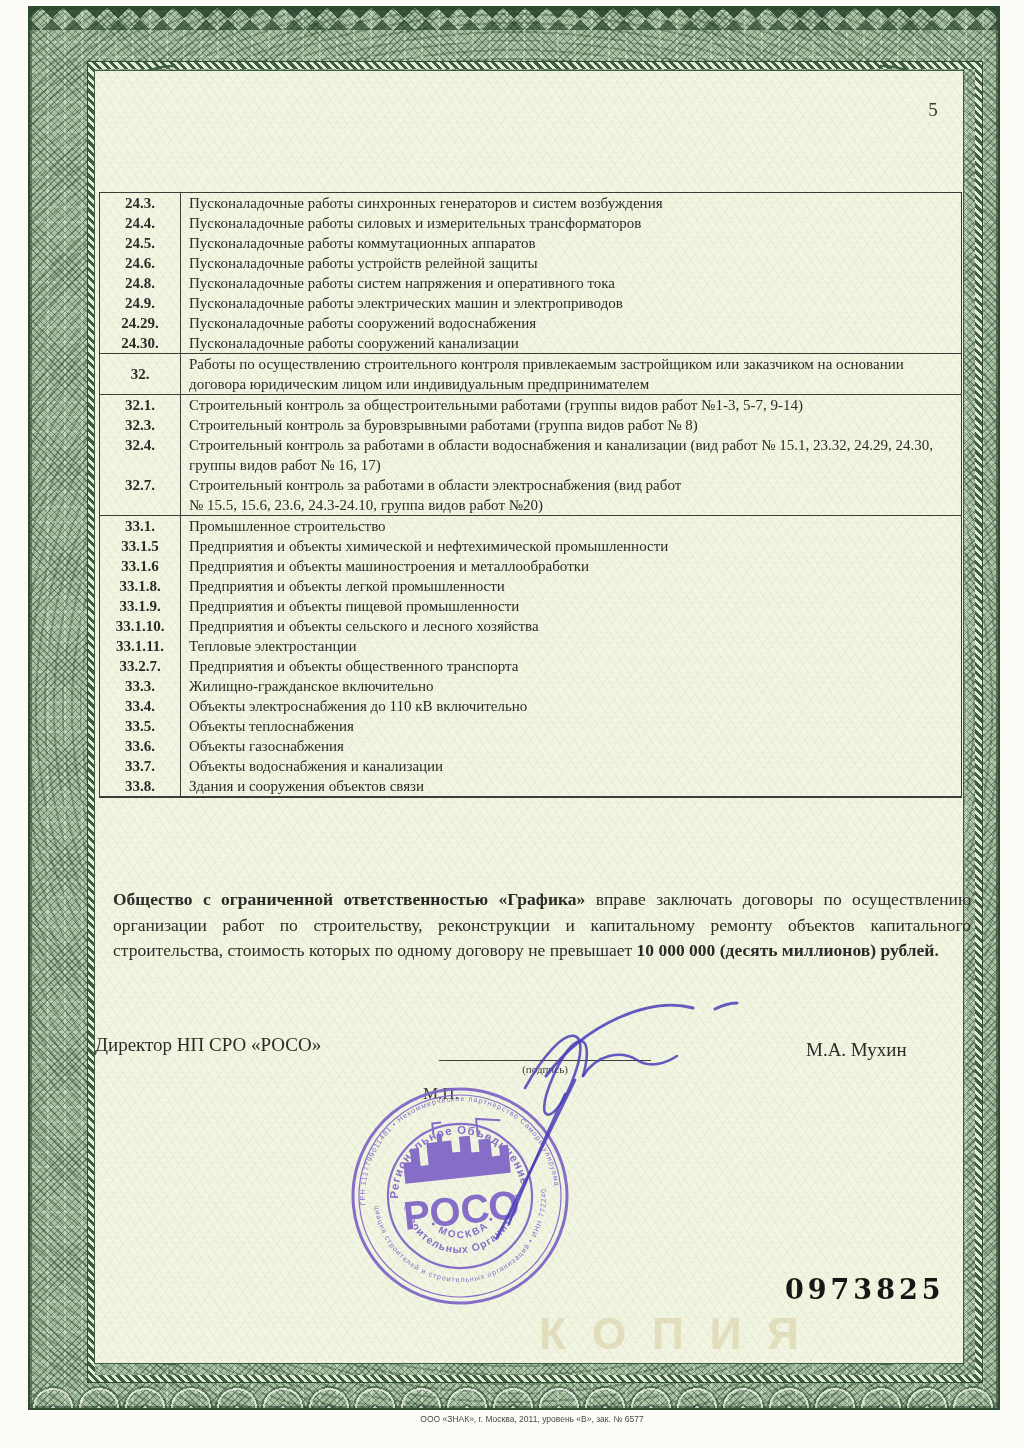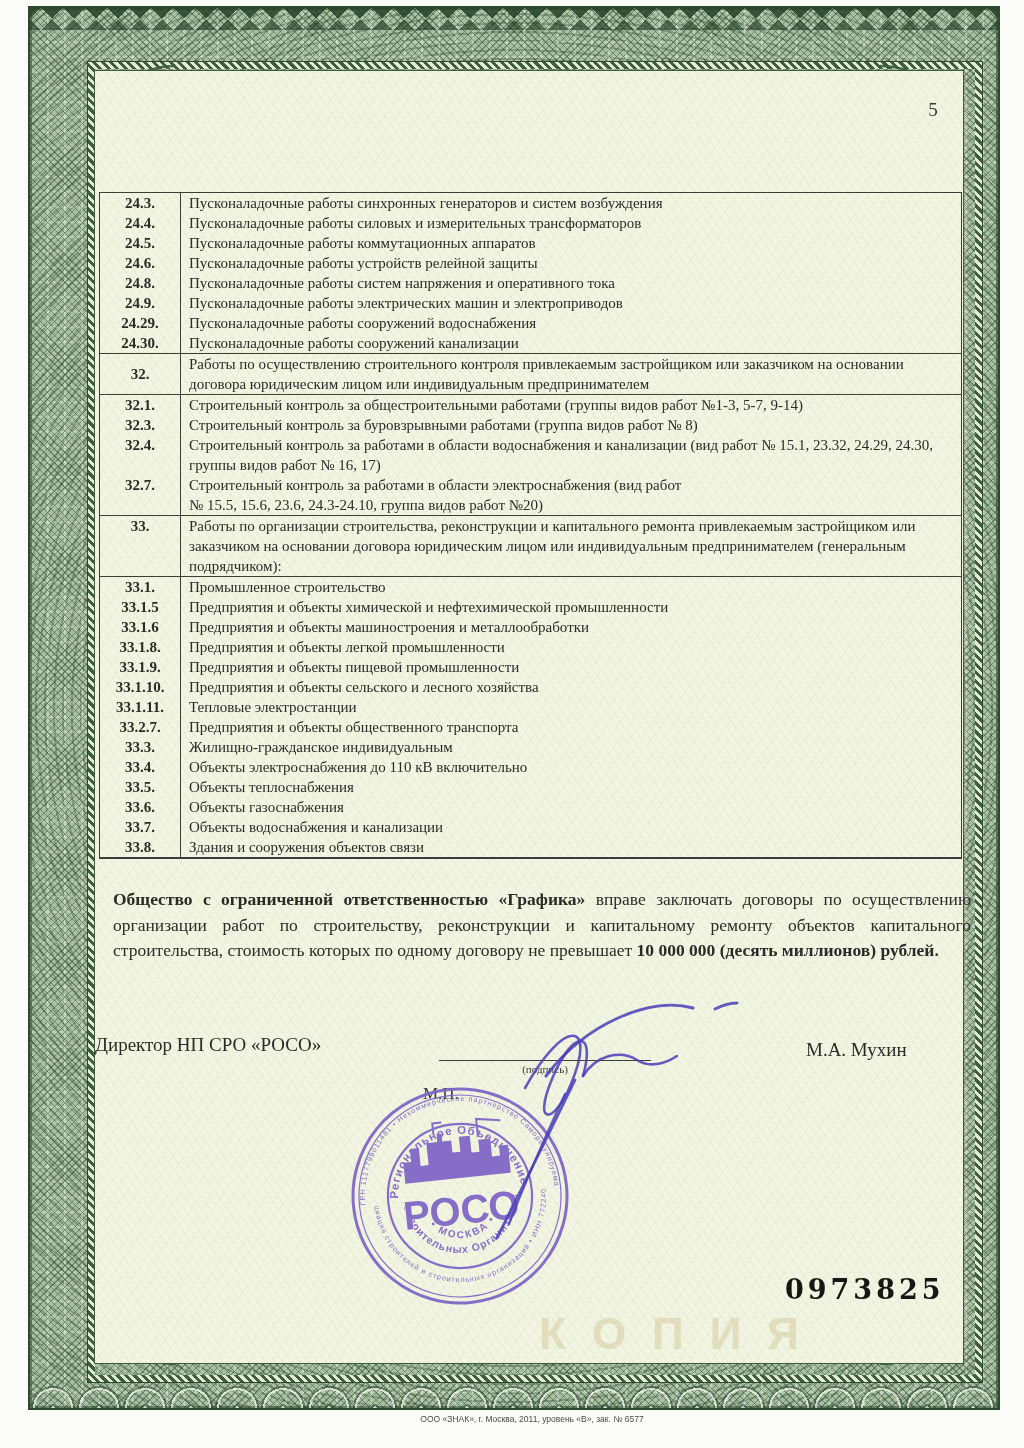--- a/index.html
+++ b/index.html
@@ -201,24 +201,20 @@
       <div class="trow">
         <div class="tnum">32.4.</div>
         <div class="ttext">Строительный контроль за работами в области водоснабжения и канализации (вид работ № 15.1, 23.32, 24.29, 24.30, группы видов работ № 16, 17)</div>
       </div>
       <div class="trow">
         <div class="tnum">32.7.</div>
         <div class="ttext">Строительный контроль за работами в области электроснабжения (вид работ
 № 15.5, 15.6, 23.6, 24.3-24.10, группа видов работ №20)</div>
       </div>
       <div class="trow rule">
-        <div class="tnum">33.</div>
-        <div class="ttext">Работы по организации строительства, реконструкции и капитального ремонта привлекаемым застройщиком или заказчиком на основании договора юридическим лицом или индивидуальным предпринимателем (генеральным подрядчиком):</div>
-      </div>
-      <div class="trow rule">
         <div class="tnum">33.1.</div>
         <div class="ttext">Промышленное строительство</div>
       </div>
       <div class="trow">
         <div class="tnum">33.1.5</div>
         <div class="ttext">Предприятия и объекты химической и нефтехимической промышленности</div>
       </div>
       <div class="trow">
         <div class="tnum">33.1.6</div>
         <div class="ttext">Предприятия и объекты машиностроения и металлообработки</div>
@@ -238,21 +234,21 @@
       <div class="trow">
         <div class="tnum">33.1.11.</div>
         <div class="ttext">Тепловые электростанции</div>
       </div>
       <div class="trow">
         <div class="tnum">33.2.7.</div>
         <div class="ttext">Предприятия и объекты общественного транспорта</div>
       </div>
       <div class="trow">
         <div class="tnum">33.3.</div>
-        <div class="ttext">Жилищно-гражданское индивидуальным</div>
+        <div class="ttext">Жилищно-гражданское включительно</div>
       </div>
       <div class="trow">
         <div class="tnum">33.4.</div>
         <div class="ttext">Объекты электроснабжения до 110 кВ включительно</div>
       </div>
       <div class="trow">
         <div class="tnum">33.5.</div>
         <div class="ttext">Объекты теплоснабжения</div>
       </div>
       <div class="trow">

